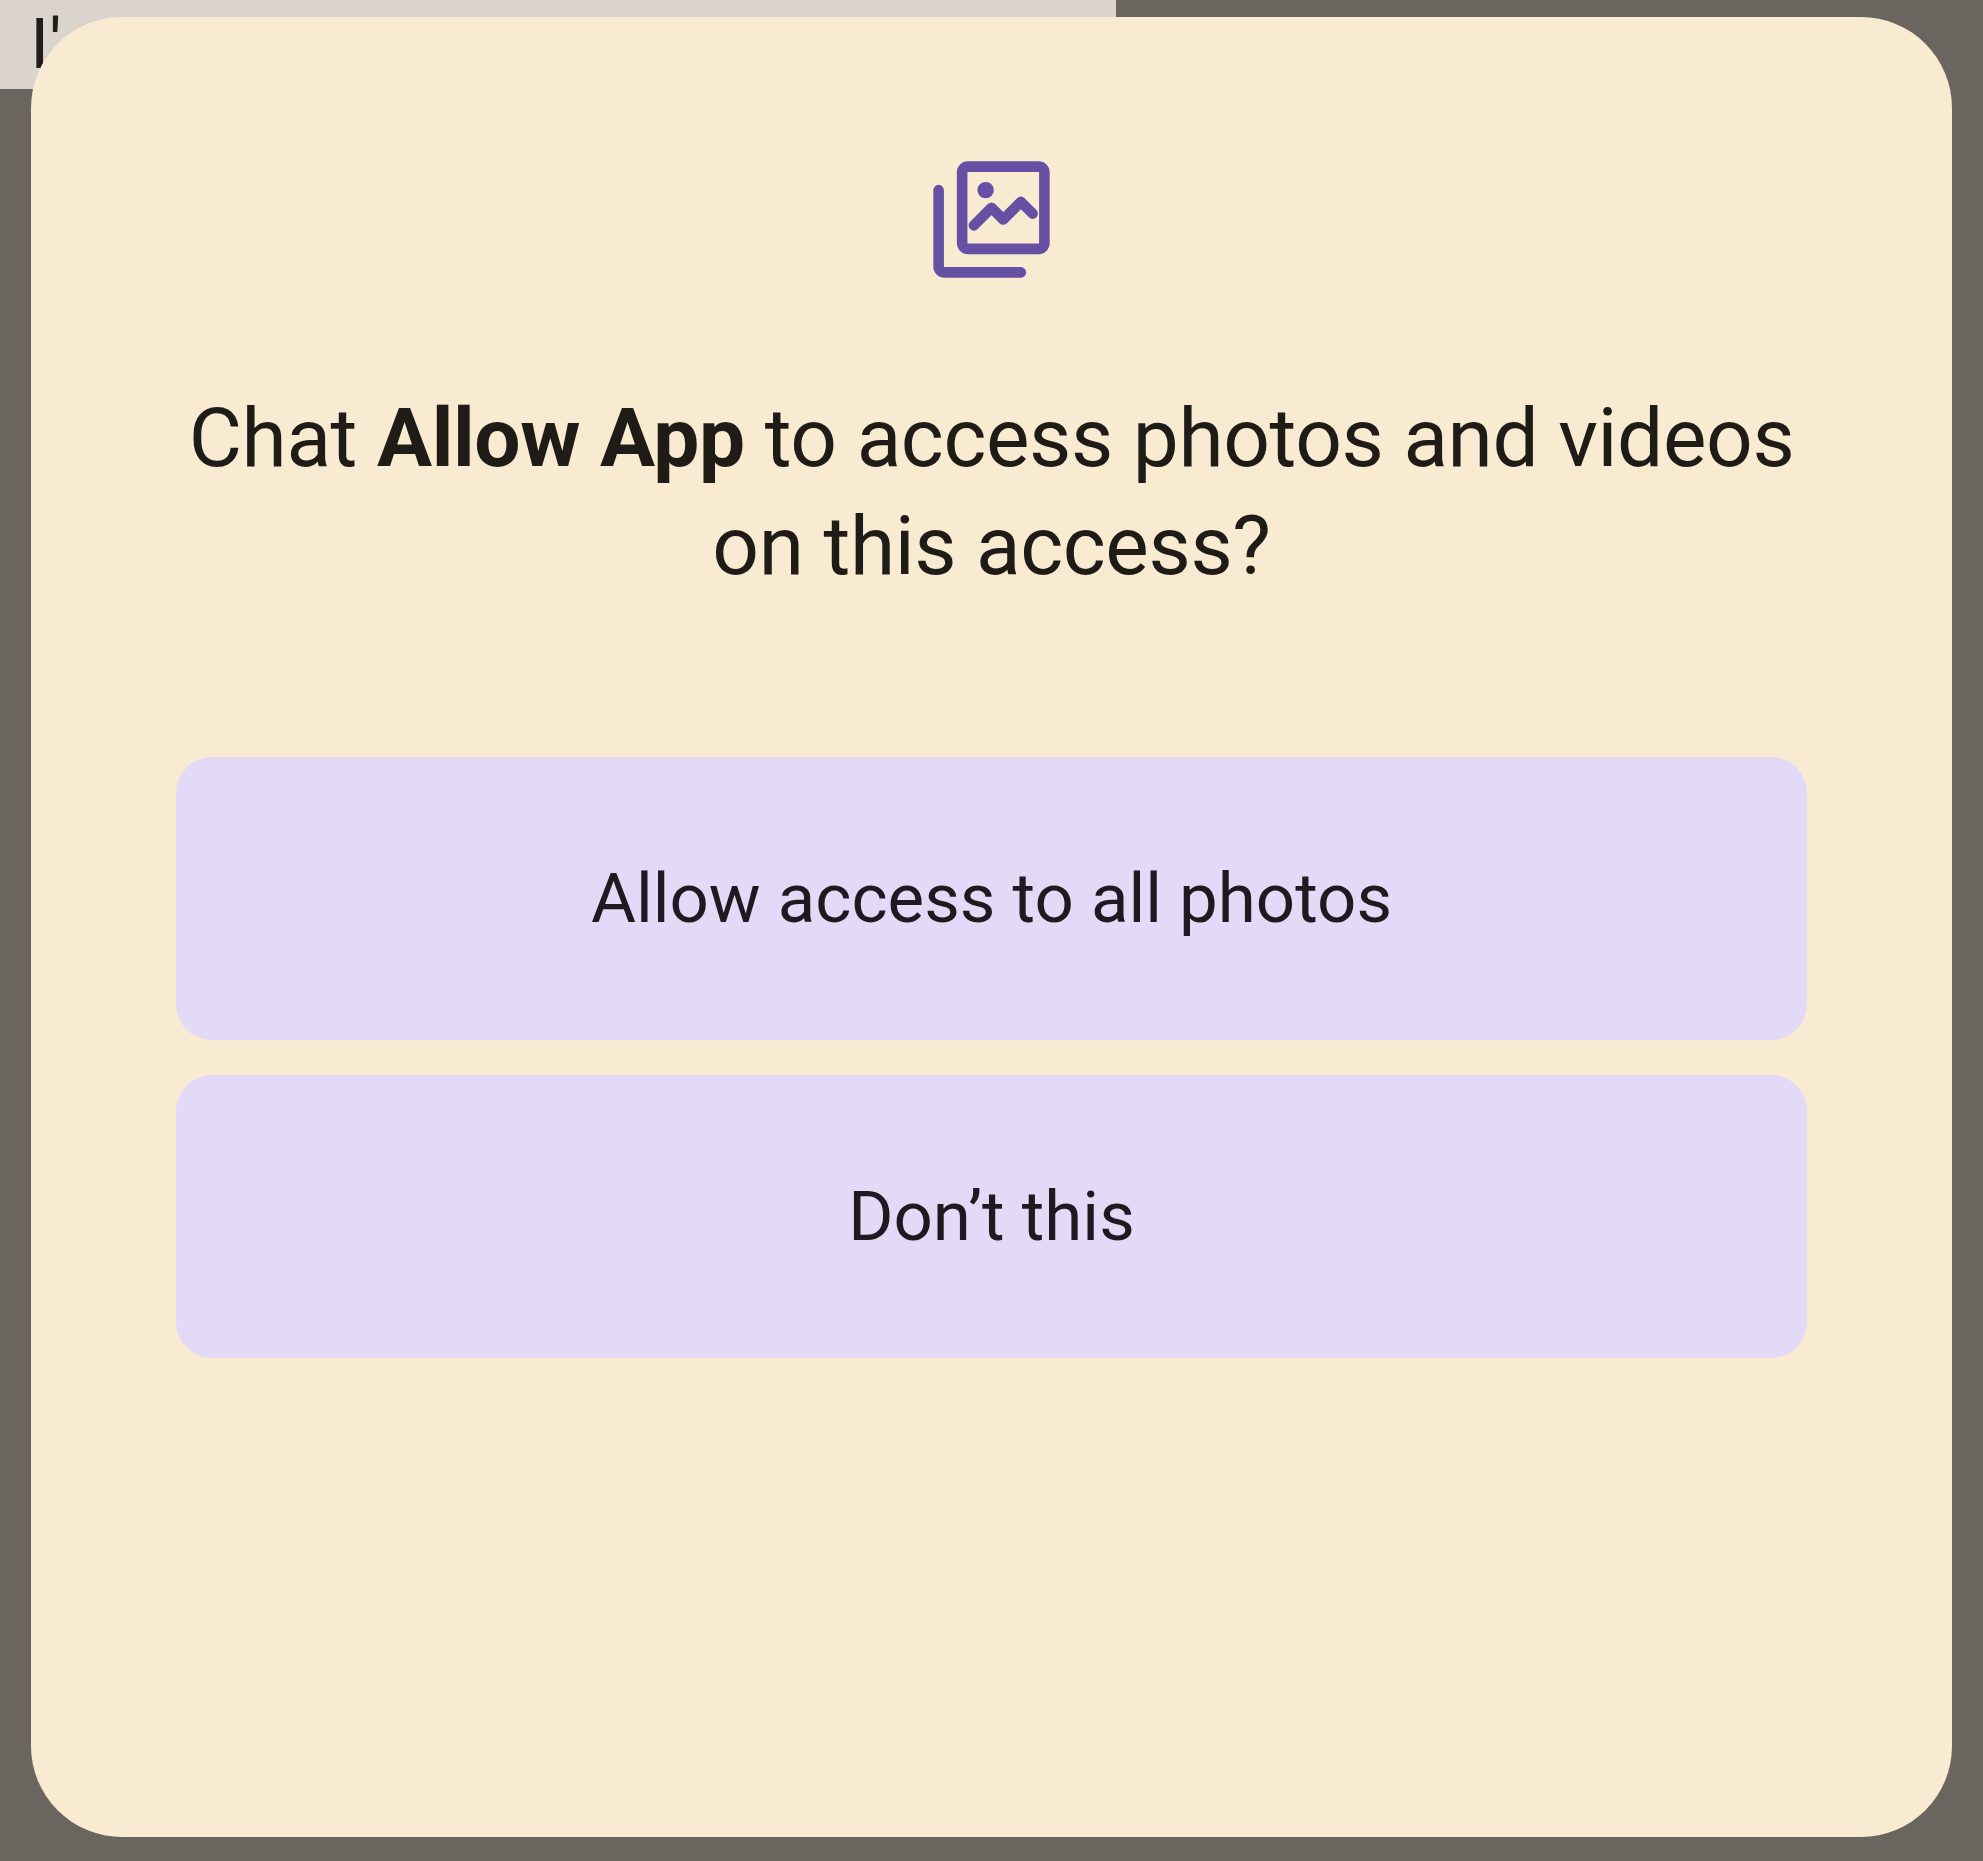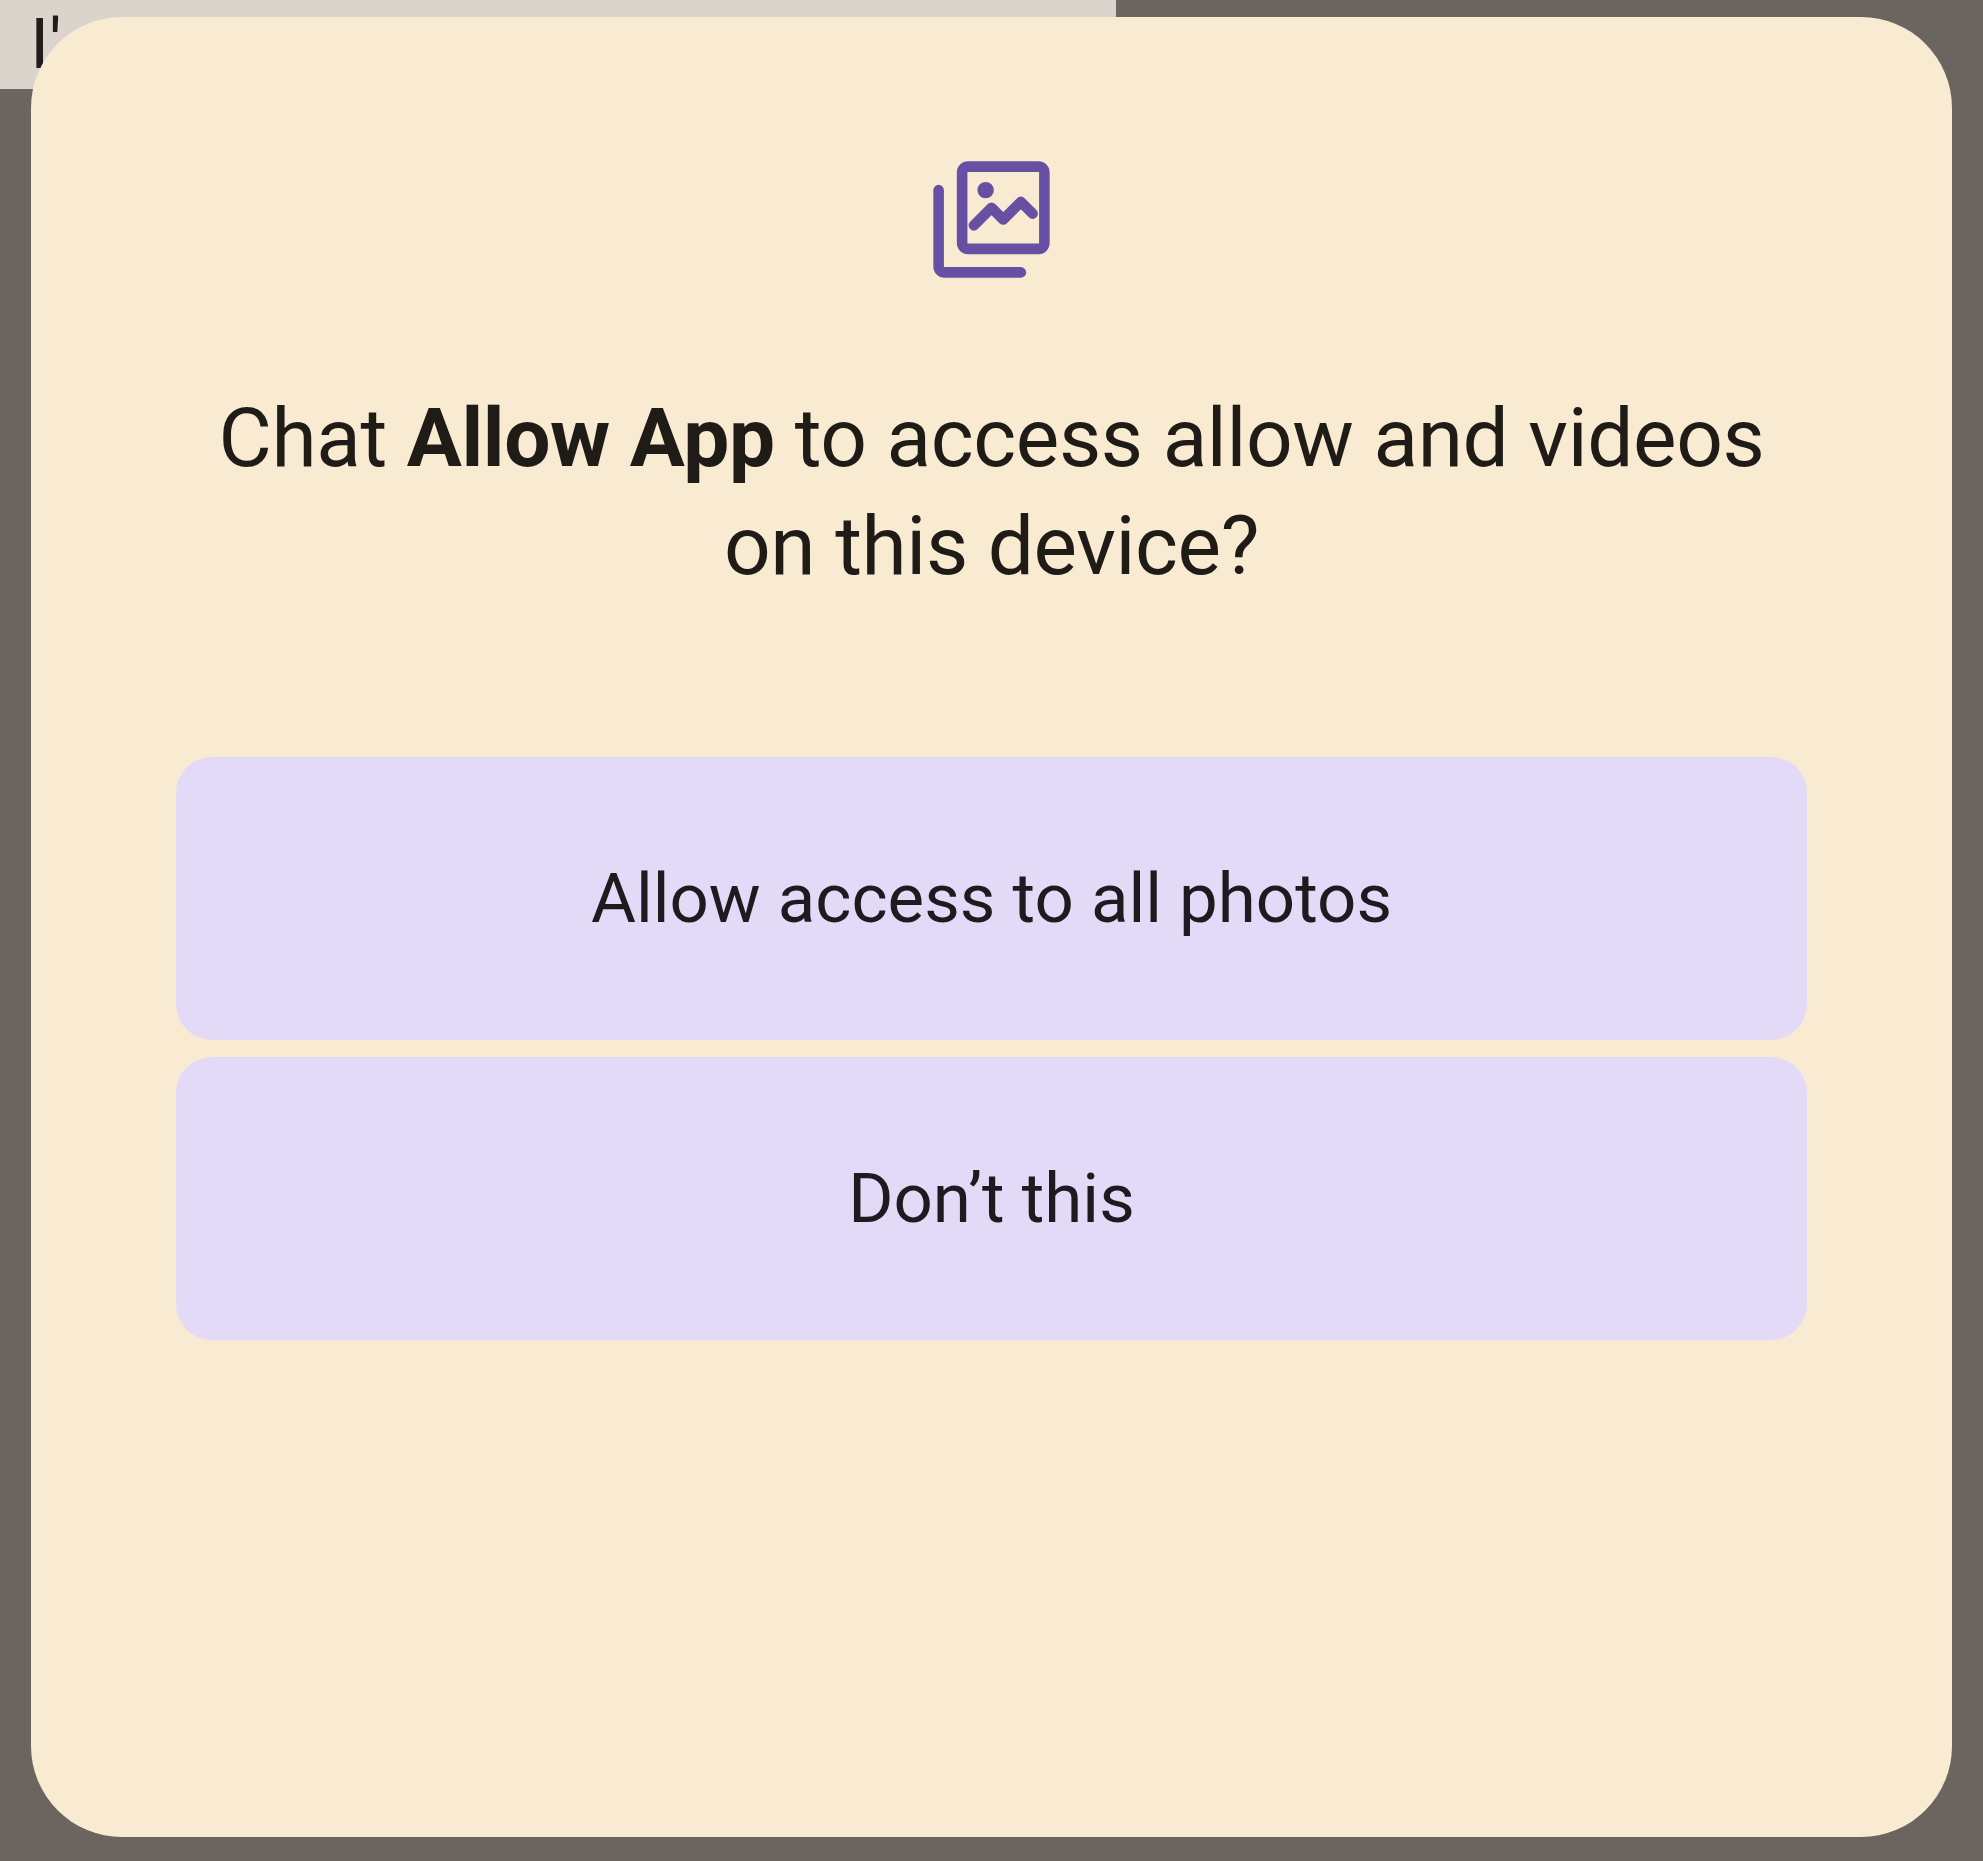--- a/index.html
+++ b/index.html
@@ -67,21 +67,21 @@
     }
 
     .title .app-name {
       font-weight: 700;
     }
 
     .button-list {
       width: 100%;
       display: flex;
       flex-direction: column;
-      gap: 17px;
+      gap: 35px;
     }
 
     .permission-button {
       width: 100%;
       height: 283px;
       background: #e3daf8;
       border: none;
       border-radius: 36px;
       font-size: 69px;
       font-weight: 400;
@@ -105,21 +105,21 @@
       <svg class="photos-icon" viewBox="0 0 24 24" fill="none" stroke="#6750A4" stroke-width="1.8">
         <rect x="7" y="3" width="14" height="14" rx="1" fill="none"></rect>
         <path d="M9 13 L12 10 L14 12 L17 9 L19 11" fill="none" stroke-linejoin="round" stroke-linecap="round"></path>
         <circle cx="11" cy="7" r="0.5" fill="#6750A4"></circle>
         <path d="M3 7 V20 a1 1 0 0 0 1 1 H17" fill="none" stroke-linecap="round"></path>
       </svg>
     </span>
   </div>
 
   <h1 class="title">
-    <span>Chat </span><span class="app-name">Allow App</span><span> to access allow and videos on this device?</span>
+    <span>Chat </span><span class="app-name">Allow App</span><span> to access photos and videos on this access?</span>
   </h1>
 
   <div class="button-list">
     <button class="permission-button">Allow access to all photos</button>
     <button class="permission-button">Don’t this</button>
   </div>
 </div>
 
 
 </body></html>

